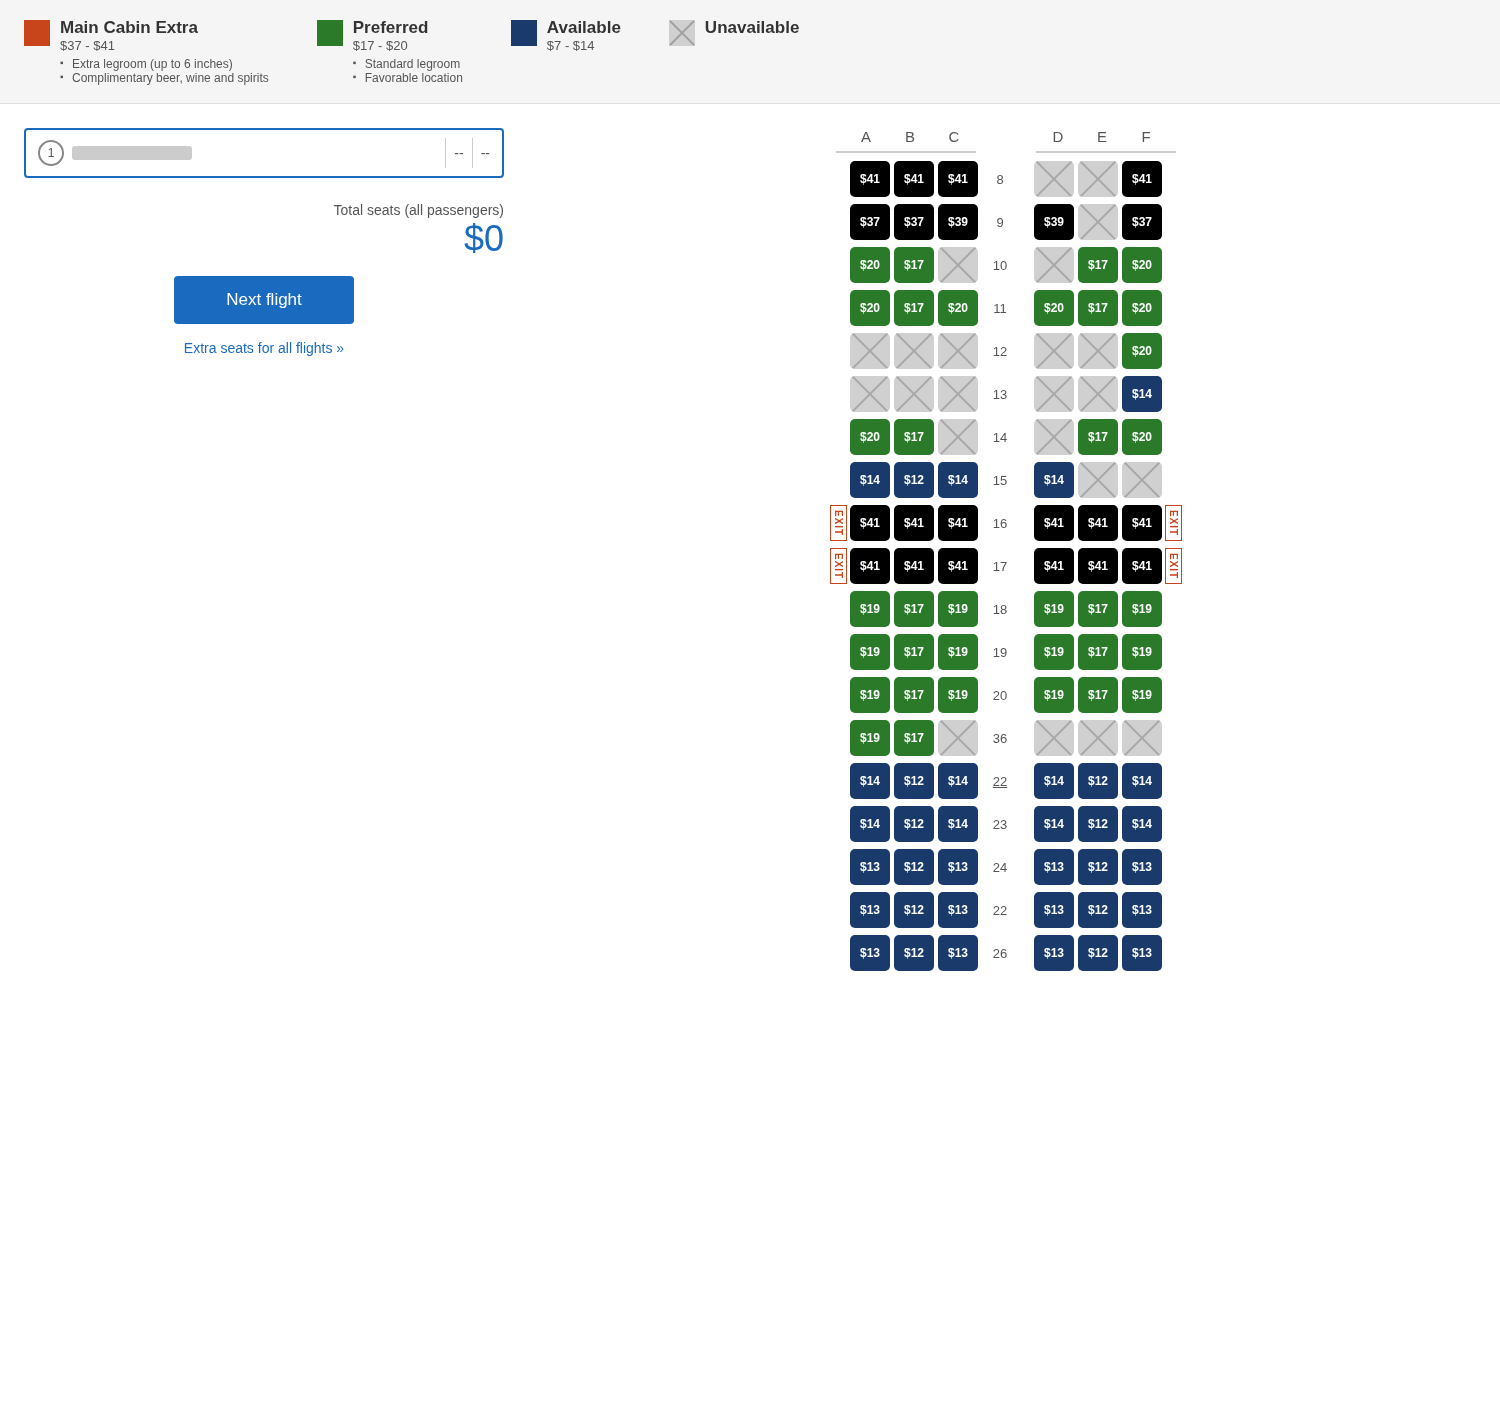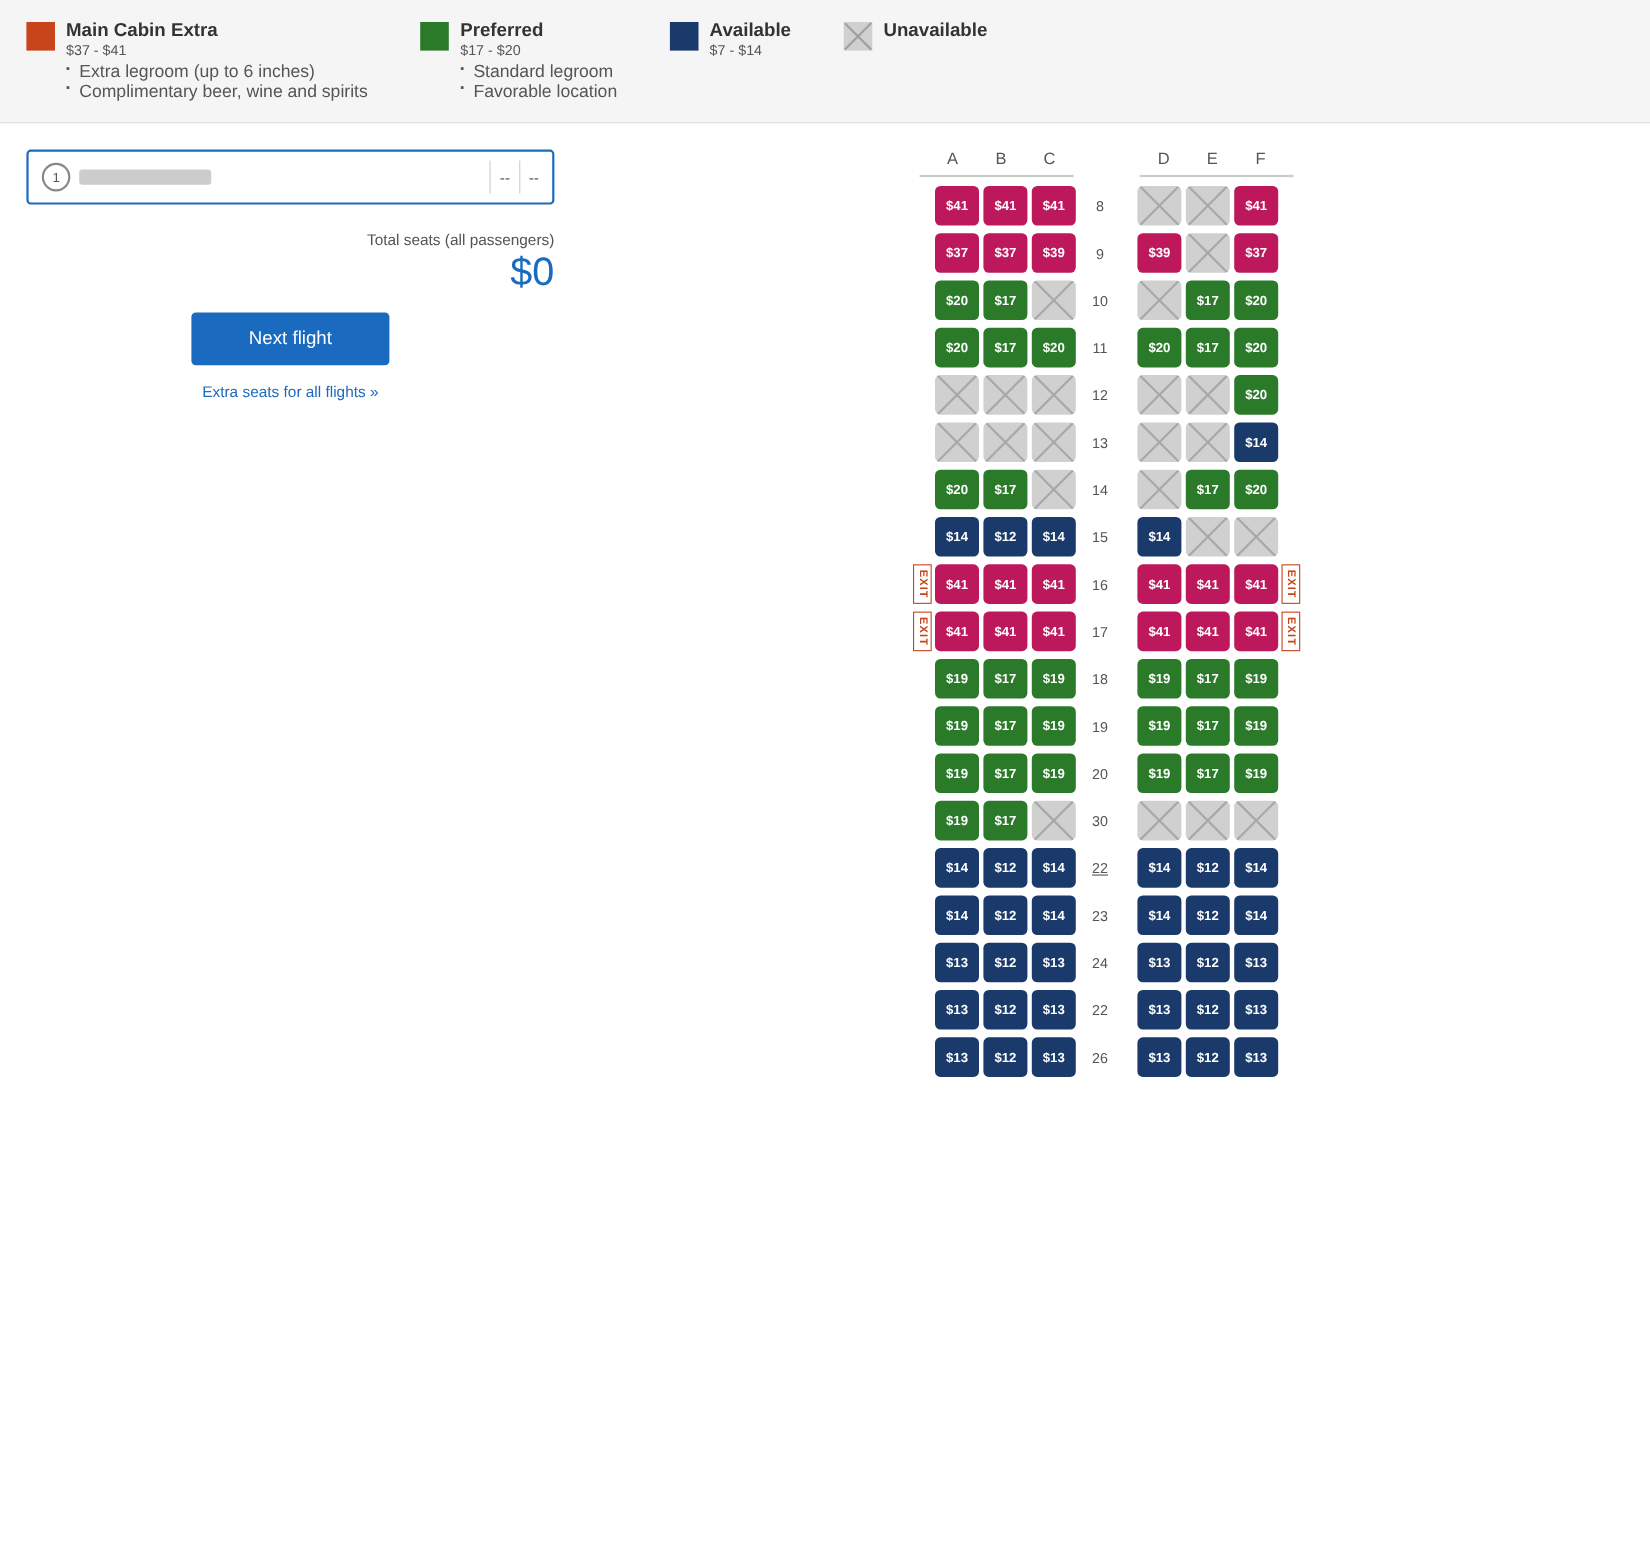--- a/index.html
+++ b/index.html
@@ -31,21 +31,21 @@
       width: 130%; height: 2px;
       background: #a0a0a0;
       transform-origin: center;
     }
     .legend-swatch.unavail::before { transform: translate(-50%,-50%) rotate(45deg); }
     .legend-swatch.unavail::after { transform: translate(-50%,-50%) rotate(-45deg); }
 
     .legend-text strong { font-weight: bold; font-size: 17px; }
     .legend-text .price { font-size: 13px; color: #555; }
     .legend-text ul { list-style: none; margin-top: 4px; }
-    .legend-text ul li { font-size: 16px; color: #555; padding-left: 12px; position: relative; }
+    .legend-text ul li { font-size: 12px; color: #555; padding-left: 12px; position: relative; }
     .legend-text ul li::before { content: '▪'; position: absolute; left: 0; font-size: 10px; }
 
     .main-content {
       display: flex;
       padding: 24px;
       gap: 32px;
     }
 
     .left-panel {
       width: 480px;
@@ -151,21 +151,21 @@
 
     .seat {
       width: 40px; height: 36px;
       border-radius: 5px;
       display: flex; align-items: center; justify-content: center;
       font-size: 12px; font-weight: bold; color: #fff;
       margin: 2px;
       cursor: pointer;
       flex-shrink: 0;
     }
-    .seat.orange { background: #be185d; }
+    .seat.orange { background: #000000; }
     .seat.green { background: #2a7a2a; }
     .seat.navy { background: #1a3a6b; }
     .seat.unavail {
       background: #d0d0d0;
       position: relative;
       overflow: hidden;
     }
     .seat.unavail::before,
     .seat.unavail::after {
       content: '';
@@ -422,21 +422,21 @@
           <div class="seat green">$19</div>
           <div class="seat green">$17</div>
           <div class="seat green">$19</div>
           <div style="width: 22px;"></div>
         </div>
         <div class="seat-row">
           <div style="width: 22px;"></div>
           <div class="seat green">$19</div>
           <div class="seat green">$17</div>
           <div class="seat unavail"></div>
-          <div class="row-num" style="width: 40px;">30</div>
+          <div class="row-num" style="width: 40px;">36</div>
           <div style="width: 12px;"></div>
           <div class="seat unavail"></div>
           <div class="seat unavail"></div>
           <div class="seat unavail"></div>
           <div style="width: 22px;"></div>
         </div>
         <div class="seat-row">
           <div style="width: 22px;"></div>
           <div class="seat navy">$14</div>
           <div class="seat navy">$12</div>

